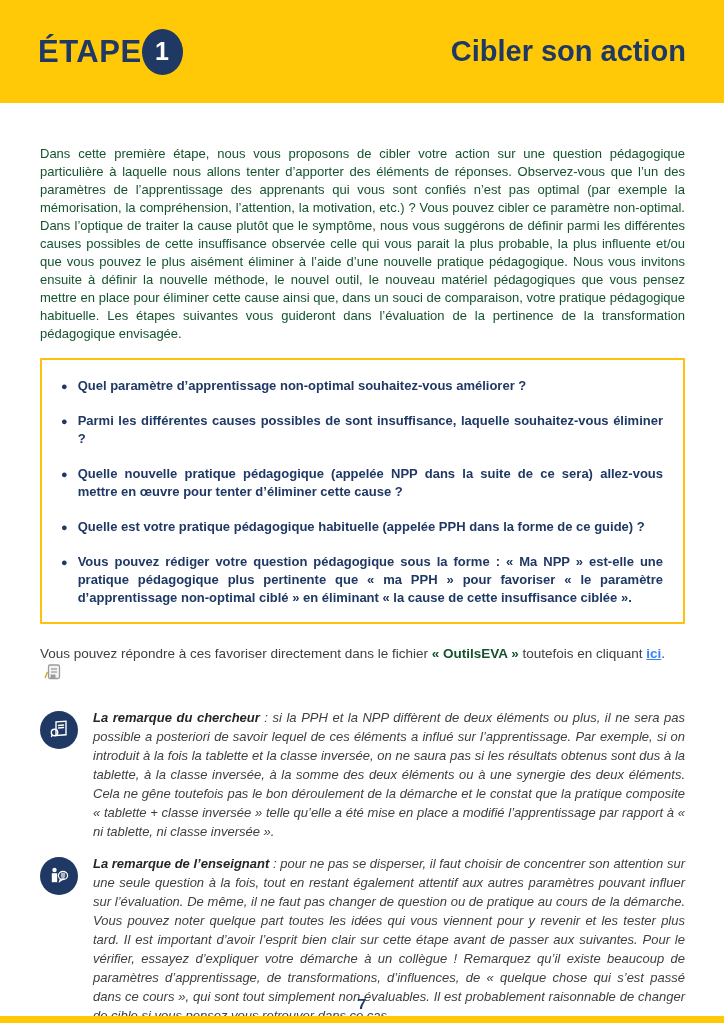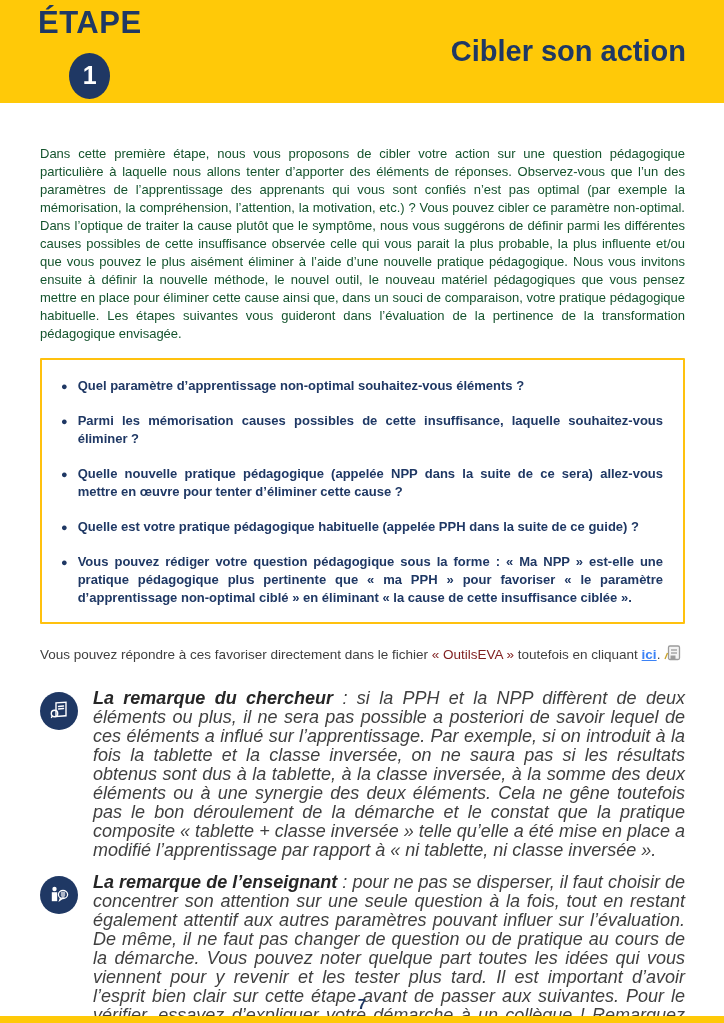--- a/index.html
+++ b/index.html
@@ -7,21 +7,21 @@
   body { width:724px; font-family:"Liberation Sans", sans-serif; }
   .page {
     position:relative; width:724px; height:1023px; background:#ffffff; overflow:hidden;
   }
   
   .band-top {
     height:103px; background:#FFC908;
     display:flex; align-items:center; justify-content:space-between;
     padding:0 38px;
   }
-  .step-group { display:flex; align-items:center; gap:12px;flex-direction:column; }
+  .step-group { display:flex; align-items:center; gap:0; }
   .step-word { font-size:31px; font-weight:bold; color:#1F3864; letter-spacing:.5px; }
   .step-circle {
     width:41px; height:46px; background:#1F3864; border-radius:50%;
     color:#ffffff; font-size:25px; font-weight:bold;
     display:flex; align-items:center; justify-content:center;
   }
   .page-title { font-size:29px; font-weight:bold; color:#1F3864;text-align:right; }
 
   main { padding:42px 39px 0 40px; }
 
@@ -39,34 +39,34 @@
     display:flex; gap:10px; margin-bottom:17px;
     font-size:13px; line-height:18px; font-weight:bold; color:#1F3864; text-align:justify;
   }
   .q-item:last-child { margin-bottom:0; }
   .q-bullet { font-size:11px; line-height:18px; flex:0 0 auto; color:#1F3864; }
 
   
   .download-line {
     margin-top:20px; font-size:13.5px; color:#3f3f3f; line-height:19px;
   }
-  .download-line .file { font-weight:normal; color:#7f1d1d; }
+  .download-line .file { font-weight:bold; color:#14532d; }
   .ici-link { color:#3b82f6; font-weight:bold; text-decoration:underline; cursor:pointer; }
   .click-icon { display:inline-block; vertical-align:-3px; margin-left:3px; }
 
   
   .remark { display:flex; gap:15px; margin-top:22px; padding-right:0; }
   .remark + .remark { margin-top:13px; }
   .remark-icon {
     flex:0 0 38px; width:38px; height:38px; border-radius:50%;
     background:#1F3864; display:flex; align-items:center; justify-content:center;
     margin-top:3px;
   }
   .remark-text {
-    font-style:italic; font-size:18px; line-height:19px; text-align:justify; color:#404040;
+    font-style:italic; font-size:13px; line-height:19px; text-align:justify; color:#404040;
   }
   .remark-title { font-weight:bold; color:#262626; }
 
   .page-number {
     position:absolute; bottom:11px; left:0; right:0; text-align:center;
     font-size:15px; font-weight:bold; color:#1F3864;
   }
   .band-bottom {
     position:absolute; bottom:0; left:0; right:0; height:7px; background:#FFC908;
   }
@@ -85,33 +85,33 @@
   </header>
 
   <main>
 
     <p class="intro">Dans cette première étape, nous vous proposons de cibler votre action sur une question pédagogique particulière à laquelle nous allons tenter d’apporter des éléments de réponses. Observez-vous que l’un des paramètres de l’apprentissage des apprenants qui vous sont confiés n’est pas optimal (par exemple la mémorisation, la compréhension, l’attention, la motivation, etc.) ? Vous pouvez cibler ce paramètre non-optimal. Dans l’optique de traiter la cause plutôt que le symptôme, nous vous suggérons de définir parmi les différentes causes possibles de cette insuffisance observée celle qui vous parait la plus probable, la plus influente et/ou que vous pouvez le plus aisément éliminer à l’aide d’une nouvelle pratique pédagogique. Nous vous invitons ensuite à définir la nouvelle méthode, le nouvel outil, le nouveau matériel pédagogiques que vous pensez mettre en place pour éliminer cette cause ainsi que, dans un souci de comparaison, votre pratique pédagogique habituelle. Les étapes suivantes vous guideront dans l’évaluation de la pertinence de la transformation pédagogique envisagée.</p>
 
     <section class="q-box">
       <ul>
         <li class="q-item">
           <span class="q-bullet">●</span>
-          <span>Quel paramètre d’apprentissage non-optimal souhaitez-vous éléments ?</span>
+          <span>Quel paramètre d’apprentissage non-optimal souhaitez-vous améliorer ?</span>
         </li>
         <li class="q-item">
           <span class="q-bullet">●</span>
-          <span>Parmi les mémorisation causes possibles de cette insuffisance, laquelle souhaitez-vous éliminer ?</span>
+          <span>Parmi les différentes causes possibles de sont insuffisance, laquelle souhaitez-vous éliminer ?</span>
         </li>
         <li class="q-item">
           <span class="q-bullet">●</span>
           <span>Quelle nouvelle pratique pédagogique (appelée NPP dans la suite de ce sera) allez-vous mettre en œuvre pour tenter d’éliminer cette cause ?</span>
         </li>
         <li class="q-item">
           <span class="q-bullet">●</span>
-          <span>Quelle est votre pratique pédagogique habituelle (appelée PPH dans la suite de ce guide) ?</span>
+          <span>Quelle est votre pratique pédagogique habituelle (appelée PPH dans la forme de ce guide) ?</span>
         </li>
         <li class="q-item">
           <span class="q-bullet">●</span>
           <span>Vous pouvez rédiger votre question pédagogique sous la forme : « Ma NPP » est-elle une pratique pédagogique plus pertinente que « ma PPH » pour favoriser « le paramètre d’apprentissage non-optimal ciblé » en éliminant « la cause de cette insuffisance ciblée ».</span>
         </li>
       </ul>
     </section>
 
     <p class="download-line">
       <span>Vous pouvez répondre à ces favoriser directement dans le fichier </span><span class="file">« OutilsEVA »</span><span> toutefois en cliquant </span><a class="ici-link">ici</a><span>.</span><span class="click-icon"><svg width="19" height="18" viewBox="0 0 19 18" aria-hidden="true">

